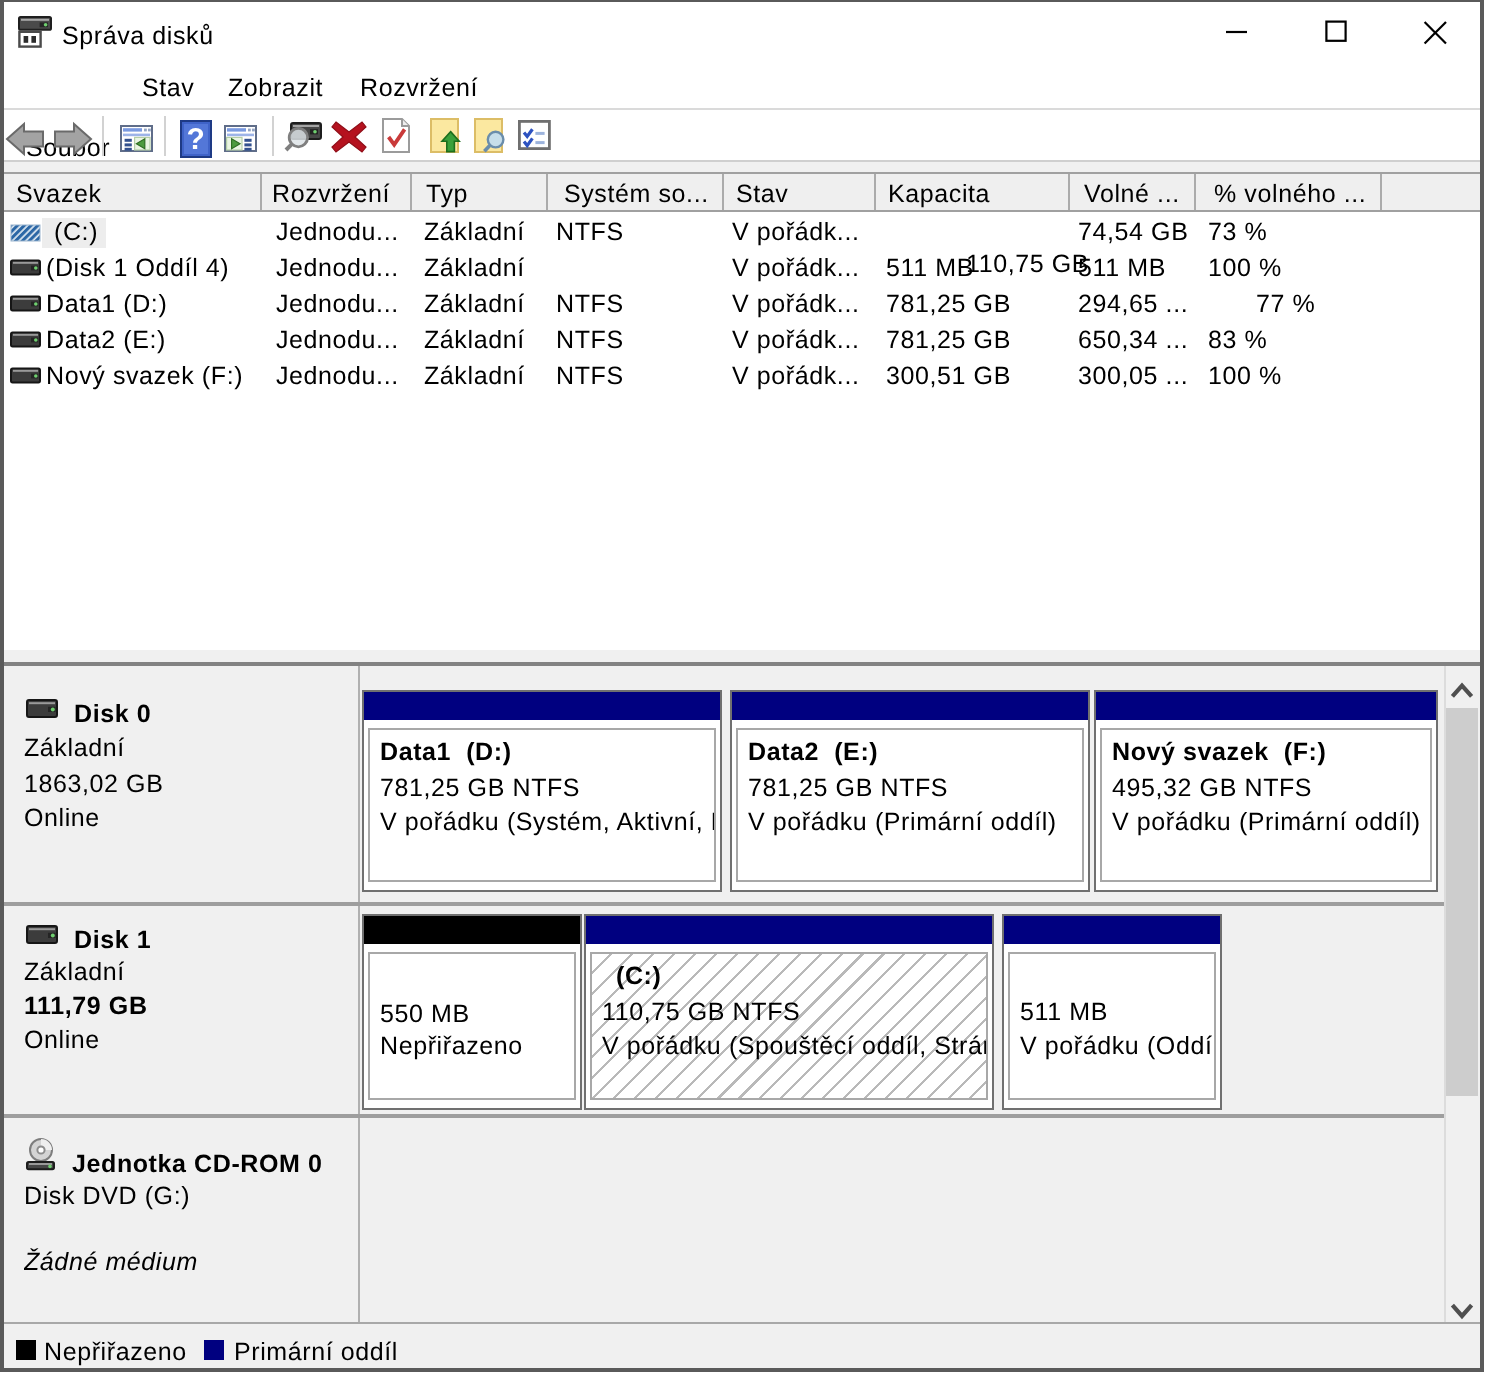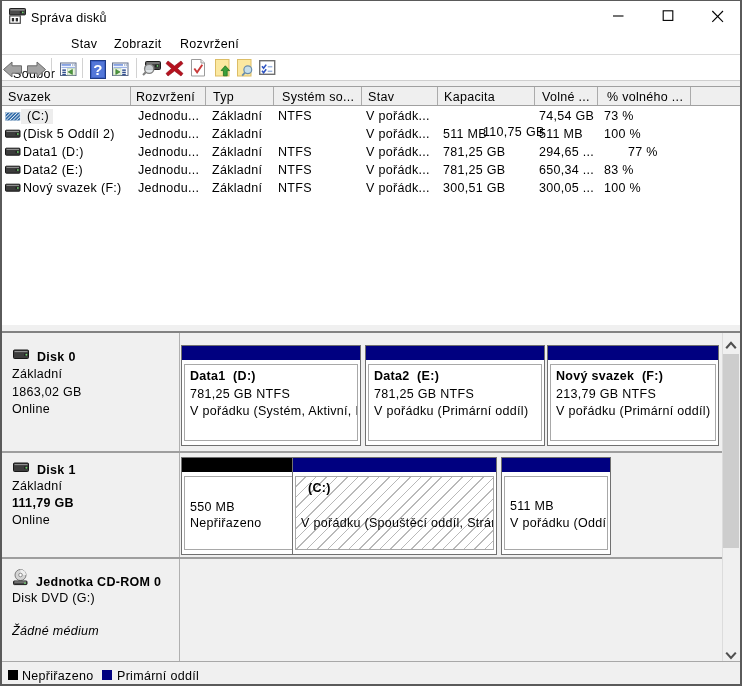--- a/index.html
+++ b/index.html
@@ -177,21 +177,21 @@
 
 <div class="t" style="left:27px;top:108px;">(C:)</div>
 <div class="t" style="left:138px;top:108px;">Jednodu...</div>
 <div class="t" style="left:212px;top:108px;">Základní</div>
 <div class="t" style="left:278px;top:108px;">NTFS</div>
 <div class="t" style="left:366px;top:108px;">V pořádk...</div>
 <div class="t" style="left:443px;top:124px;margin-left:40px;">110,75 GB</div>
 <div class="t" style="left:539px;top:108px;">74,54 GB</div>
 <div class="t" style="left:604px;top:108px;">73 %</div>
 
-<div class="t" style="left:23px;top:126px;">(Disk 5 Oddíl 2)</div>
+<div class="t" style="left:23px;top:126px;">(Disk 1 Oddíl 4)</div>
 <div class="t" style="left:138px;top:126px;">Jednodu...</div>
 <div class="t" style="left:212px;top:126px;">Základní</div>
 <div class="t" style="left:366px;top:126px;">V pořádk...</div>
 <div class="t" style="left:443px;top:126px;">511 MB</div>
 <div class="t" style="left:539px;top:126px;">511 MB</div>
 <div class="t" style="left:604px;top:126px;">100 %</div>
 
 <div class="t" style="left:23px;top:144px;">Data1 (D:)</div>
 <div class="t" style="left:138px;top:144px;">Jednodu...</div>
 <div class="t" style="left:212px;top:144px;">Základní</div>
@@ -250,45 +250,46 @@
  <div class="pbar" style="background:#000080;"></div>
  <div class="pbody"></div>
  <div class="pl b" style="top:23px;">Data2&nbsp; (E:)</div>
  <div class="pl" style="top:41px;">781,25 GB NTFS</div>
  <div class="pl" style="top:58px;">V pořádku (Primární oddíl)</div>
 </div>
 <div class="pbox" style="left:547px;top:345px;width:170px;height:99px;">
  <div class="pbar" style="background:#000080;"></div>
  <div class="pbody"></div>
  <div class="pl b" style="top:23px;">Nový svazek&nbsp; (F:)</div>
- <div class="pl" style="top:41px;">213,79 GB NTFS</div>
+ <div class="pl" style="top:41px;">495,32 GB NTFS</div>
  <div class="pl" style="top:58px;">V pořádku (Primární oddíl)</div>
 </div>
 
 <svg class="a" style="left:13px;top:462px" width="16" height="11">
     <rect x="0.5" y="1" width="15" height="8.5" rx="1" fill="#3c3c3c" stroke="#161616"></rect>
     <line x1="1.5" y1="2.6" x2="14.5" y2="2.6" stroke="#9a9a9a"></line>
     <rect x="11" y="4.4" width="3.8" height="2.6" fill="#242424"></rect>
     <circle cx="13.4" cy="5.7" r="1" fill="#6fcf6f"></circle>
   </svg>
 <div class="t b" style="left:37px;top:461.5px;">Disk 1</div>
 <div class="t" style="left:12px;top:478px;">Základní</div>
 <div class="t" style="left:12px;top:495px;font-weight:bold;">111,79 GB</div>
 <div class="t" style="left:12px;top:512px;">Online</div>
 
-<div class="pbox" style="left:181px;top:457px;width:108px;height:96px;padding-left:32px;">
+<div class="pbox" style="left:181px;top:457px;width:108px;height:96px;">
  <div class="pbar" style="background:#000000;"></div>
  <div class="pbody"></div>
  <div class="pl" style="top:42px;">550 MB</div>
  <div class="pl" style="top:58px;">Nepřiřazeno</div>
 </div>
 <div class="pbox" style="left:292px;top:457px;width:203px;height:96px;">
  <div class="pbar" style="background:#000080;"></div>
  <div class="pbody" style="background:repeating-linear-gradient(135deg,#ffffff 0px,#ffffff 6.3px,#b9b9b9 6.3px,#b9b9b9 7.4px);"></div>
  <div class="pl b" style="top:23px;left:15px;">(C:)</div>
+ <div class="pl" style="top:41px;">110,75 GB NTFS</div>
  <div class="pl" style="top:58px;">V pořádku (Spouštěcí oddíl, Strán</div>
 </div>
 <div class="pbox" style="left:501px;top:457px;width:108px;height:96px;">
  <div class="pbar" style="background:#000080;"></div>
  <div class="pbody"></div>
  <div class="pl" style="top:41px;">511 MB</div>
  <div class="pl" style="top:58px;">V pořádku (Oddí</div>
 </div>
 
 <svg class="a" style="left:13px;top:569px" width="17" height="17">

